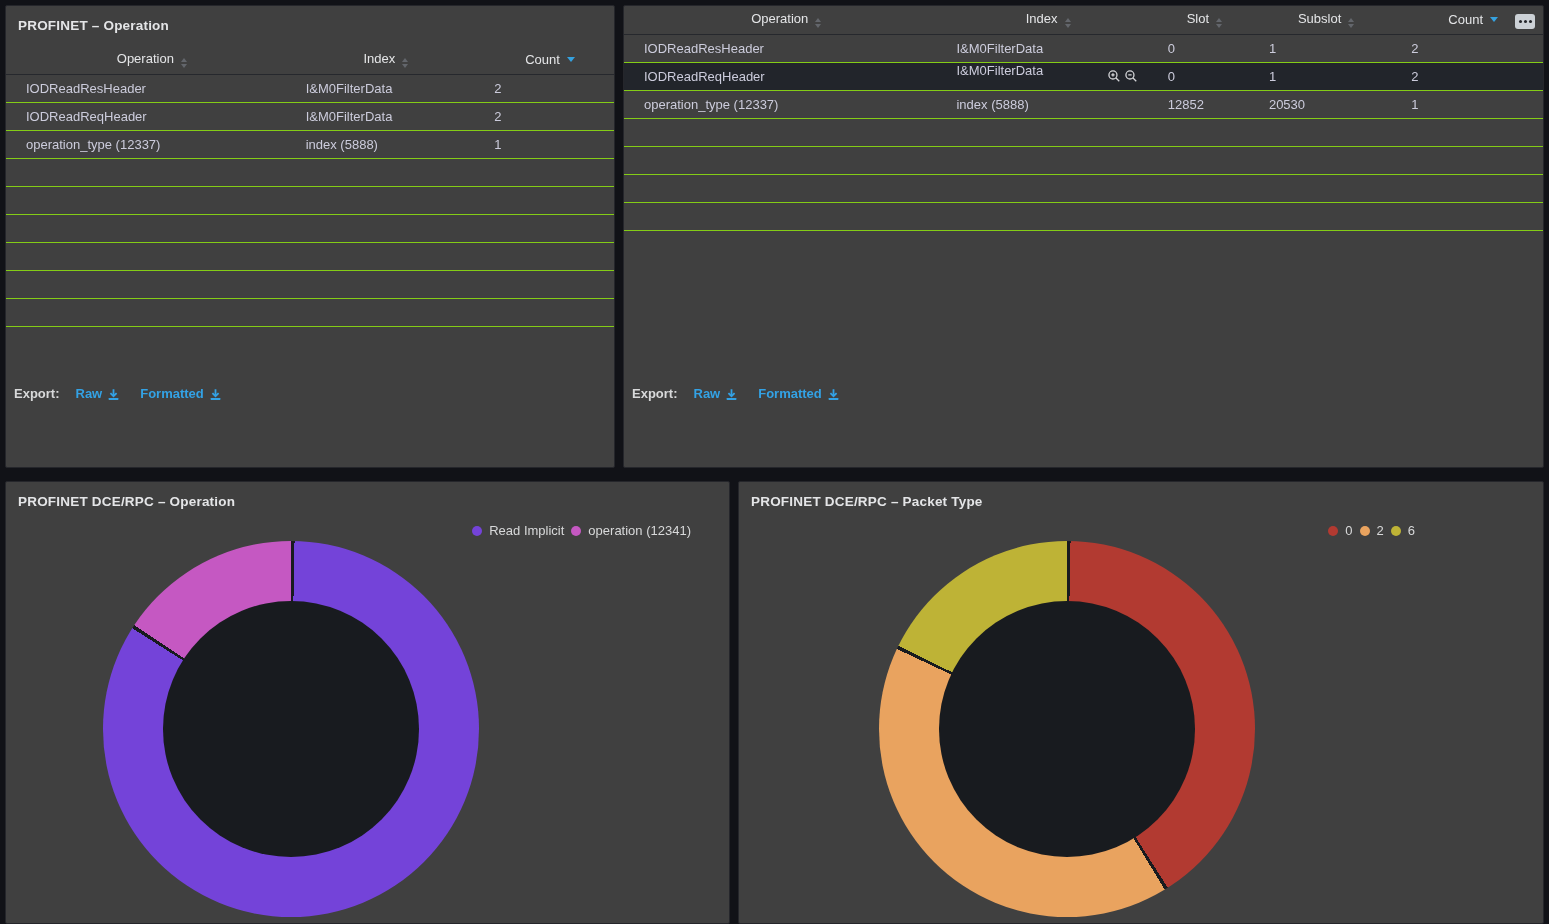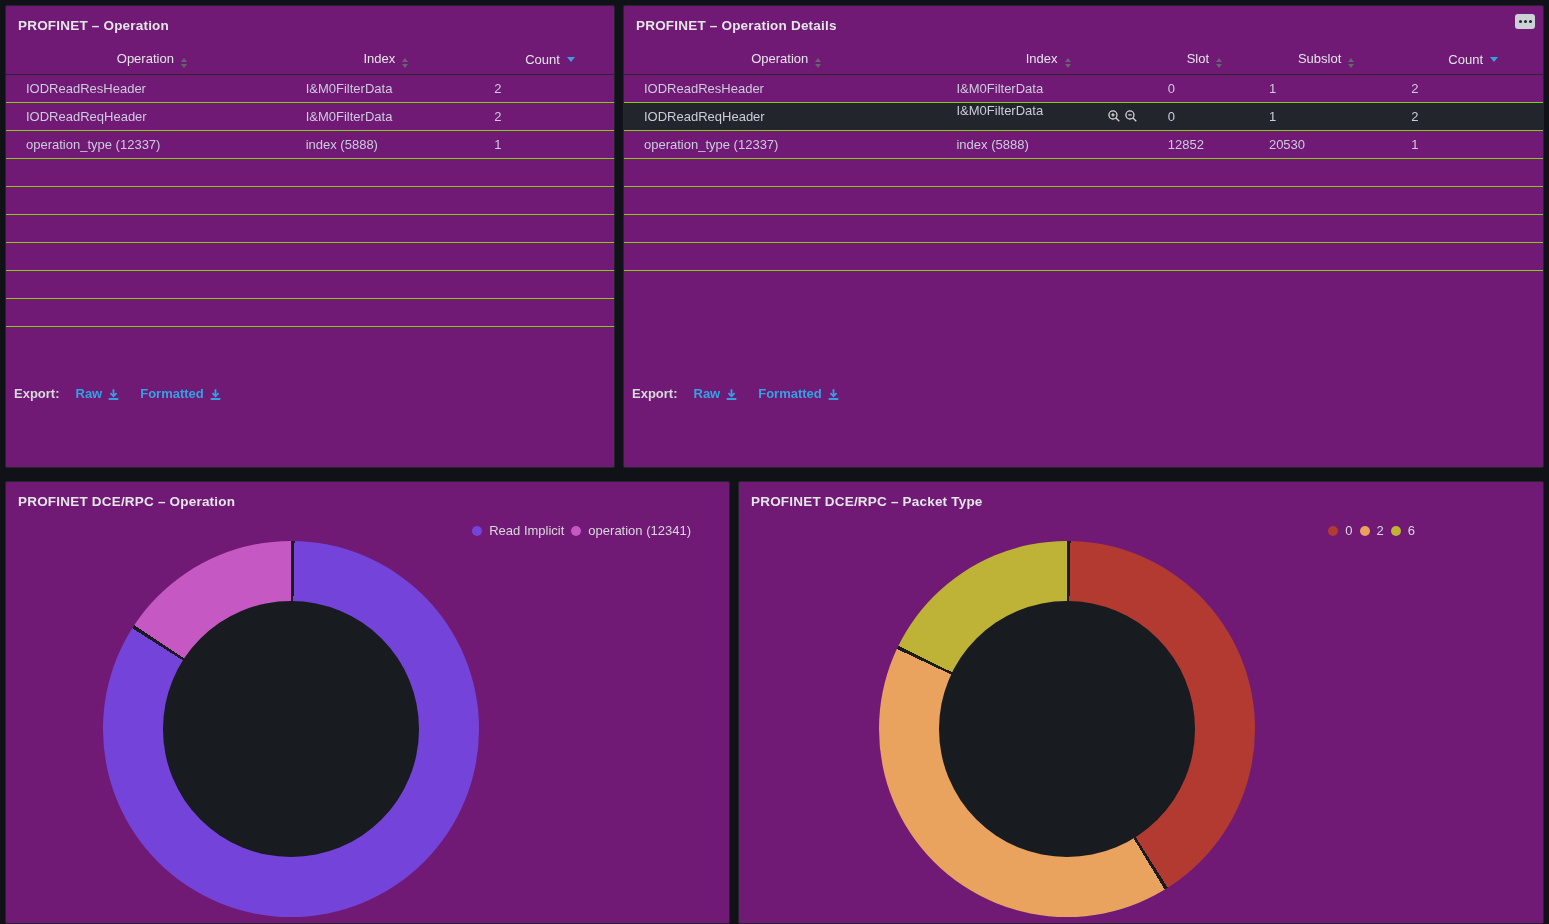--- a/index.html
+++ b/index.html
@@ -2,21 +2,21 @@
 <html><head>
 <meta charset="utf-8">
 <style>
   * { margin:0; padding:0; box-sizing:border-box; }
   html,body { background:#111217; }
   body {
     width:1549px; height:924px; position:relative; overflow:hidden;
     font-family:"Liberation Sans", sans-serif; color:#ccccdc;
   }
   .panel {
-    position:absolute; background:#701a75; border:1px solid #25262b;
+    position:absolute; background:#404040; border:1px solid #25262b;
     border-radius:2px; overflow:hidden;
   }
   #p1 { left:5px;  top:5px;   width:610px; height:463px; }
   #p2 { left:623px; top:5px;  width:921px; height:463px; }
   #p3 { left:5px;  top:481px; width:725px; height:443px; }
   #p4 { left:738px; top:481px; width:806px; height:443px; }
 
   .panel-title {
     height:40px; padding:12px 12px 0 12px; font-size:13.5px; font-weight:700;
     color:#e4e5e7; letter-spacing:.2px; cursor:pointer; white-space:nowrap;
@@ -151,21 +151,20 @@
         <svg width="13" height="13" viewBox="0 0 16 16">
           <path d="M8 1.5v7.5" stroke="#33a2e5" stroke-width="2.2" fill="none"></path>
           <path d="M4.2 6.2 8 10l3.8-3.8" fill="none" stroke="#33a2e5" stroke-width="2.2"></path>
           <rect x="2" y="12.2" width="12" height="2.6" rx="0.6" fill="#33a2e5"></rect>
         </svg>
       </a>
   </div>
 </div>
 
 <div class="panel" id="p2">
-  <div class="panel-title">PROFINET – Operation Details</div>
   <div class="panel-corner">
       <i></i>
       <i></i>
       <i></i>
     </div>
   <table>
     <colgroup>
         <col style="width:34%">
         <col style="width:23%">
         <col style="width:11%">

